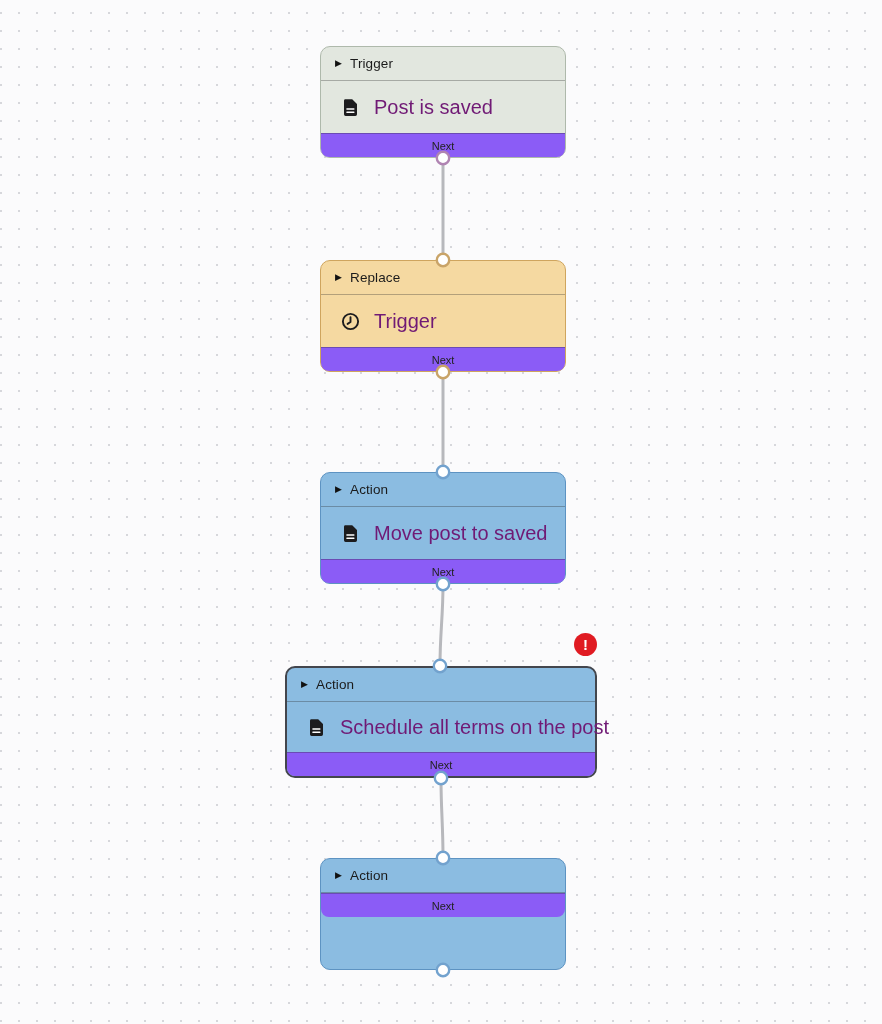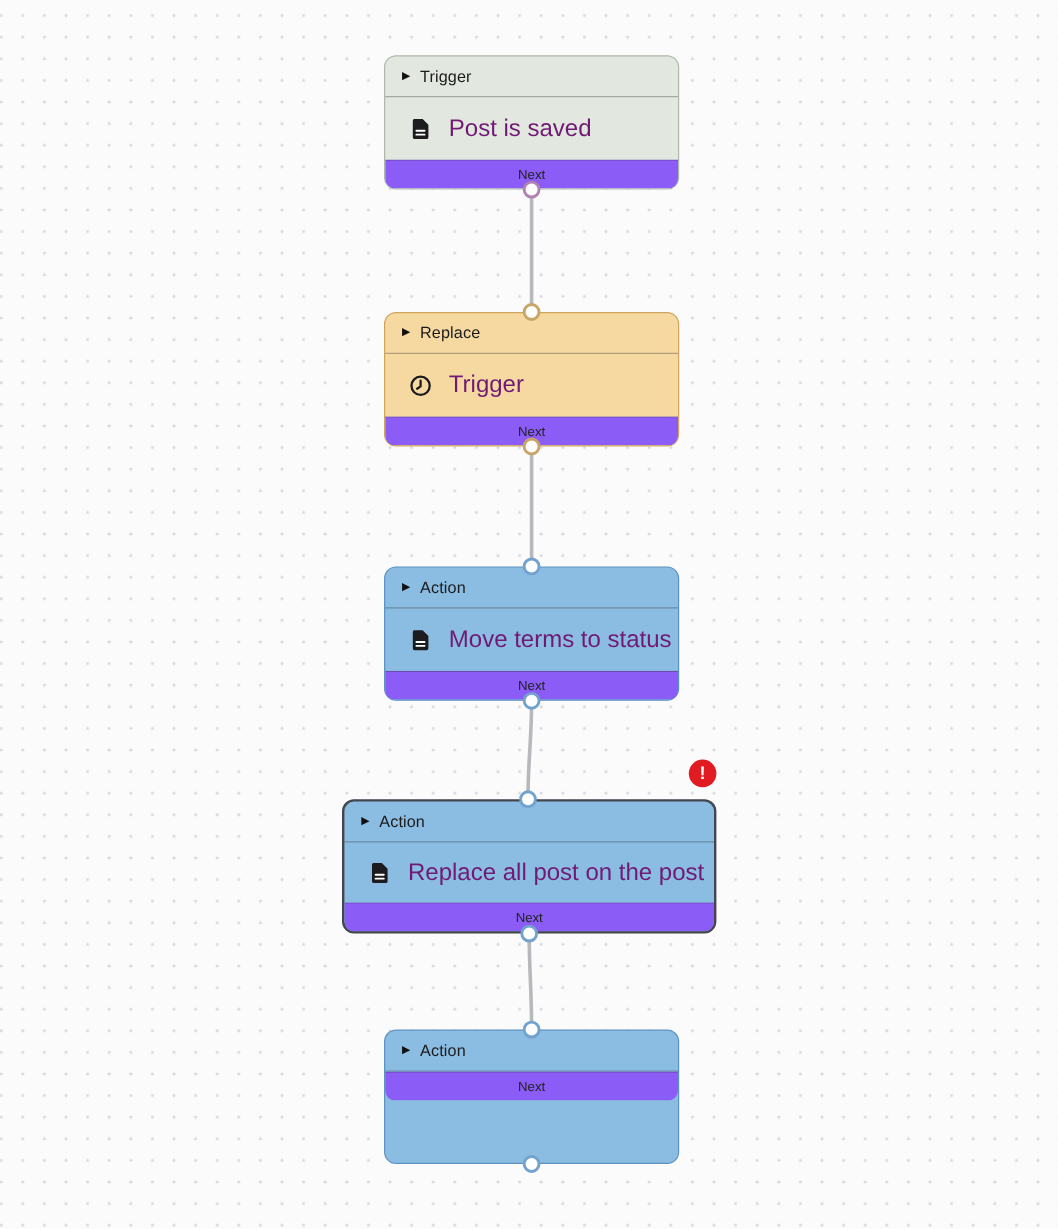--- a/index.html
+++ b/index.html
@@ -128,41 +128,41 @@
       <span>Action</span>
     </div>
     <div class="node-body">
       <span class="node-icon">
         <svg width="21" height="21" viewBox="0 0 21 21">
           <path d="M5 2.2 h7.2 L17 7 v10.3 a1.6 1.6 0 0 1 -1.6 1.6 H5.6 A1.6 1.6 0 0 1 4 17.3 V3.8 A1.6 1.6 0 0 1 5 2.2 Z" fill="#1c1c1e"></path>
           <line x1="7" y1="12" x2="13.8" y2="12" stroke="#fff" stroke-width="1.6" stroke-linecap="round"></line>
           <line x1="7" y1="15.2" x2="13.8" y2="15.2" stroke="#fff" stroke-width="1.6" stroke-linecap="round"></line>
         </svg>
       </span>
-      <span class="node-title">Move terms to status</span>
+      <span class="node-title">Move post to saved</span>
     </div>
     <div class="node-footer">
       <span>Next</span>
     </div>
   </div>
 
   <div class="node n-action n-selected" style="left:285px;top:666px;width:312px;">
     <div class="node-header">
       <span class="tri">▶</span>
       <span>Action</span>
     </div>
     <div class="node-body">
       <span class="node-icon">
         <svg width="21" height="21" viewBox="0 0 21 21">
           <path d="M5 2.2 h7.2 L17 7 v10.3 a1.6 1.6 0 0 1 -1.6 1.6 H5.6 A1.6 1.6 0 0 1 4 17.3 V3.8 A1.6 1.6 0 0 1 5 2.2 Z" fill="#1c1c1e"></path>
           <line x1="7" y1="12" x2="13.8" y2="12" stroke="#fff" stroke-width="1.6" stroke-linecap="round"></line>
           <line x1="7" y1="15.2" x2="13.8" y2="15.2" stroke="#fff" stroke-width="1.6" stroke-linecap="round"></line>
         </svg>
       </span>
-      <span class="node-title">Replace all post on the post</span>
+      <span class="node-title">Schedule all terms on the post</span>
     </div>
     <div class="node-footer">
       <span>Next</span>
     </div>
   </div>
 
   <div class="node n-action" style="left:320px;top:858px;width:246px;">
     <div class="node-header">
       <span class="tri">▶</span>
       <span>Action</span>

